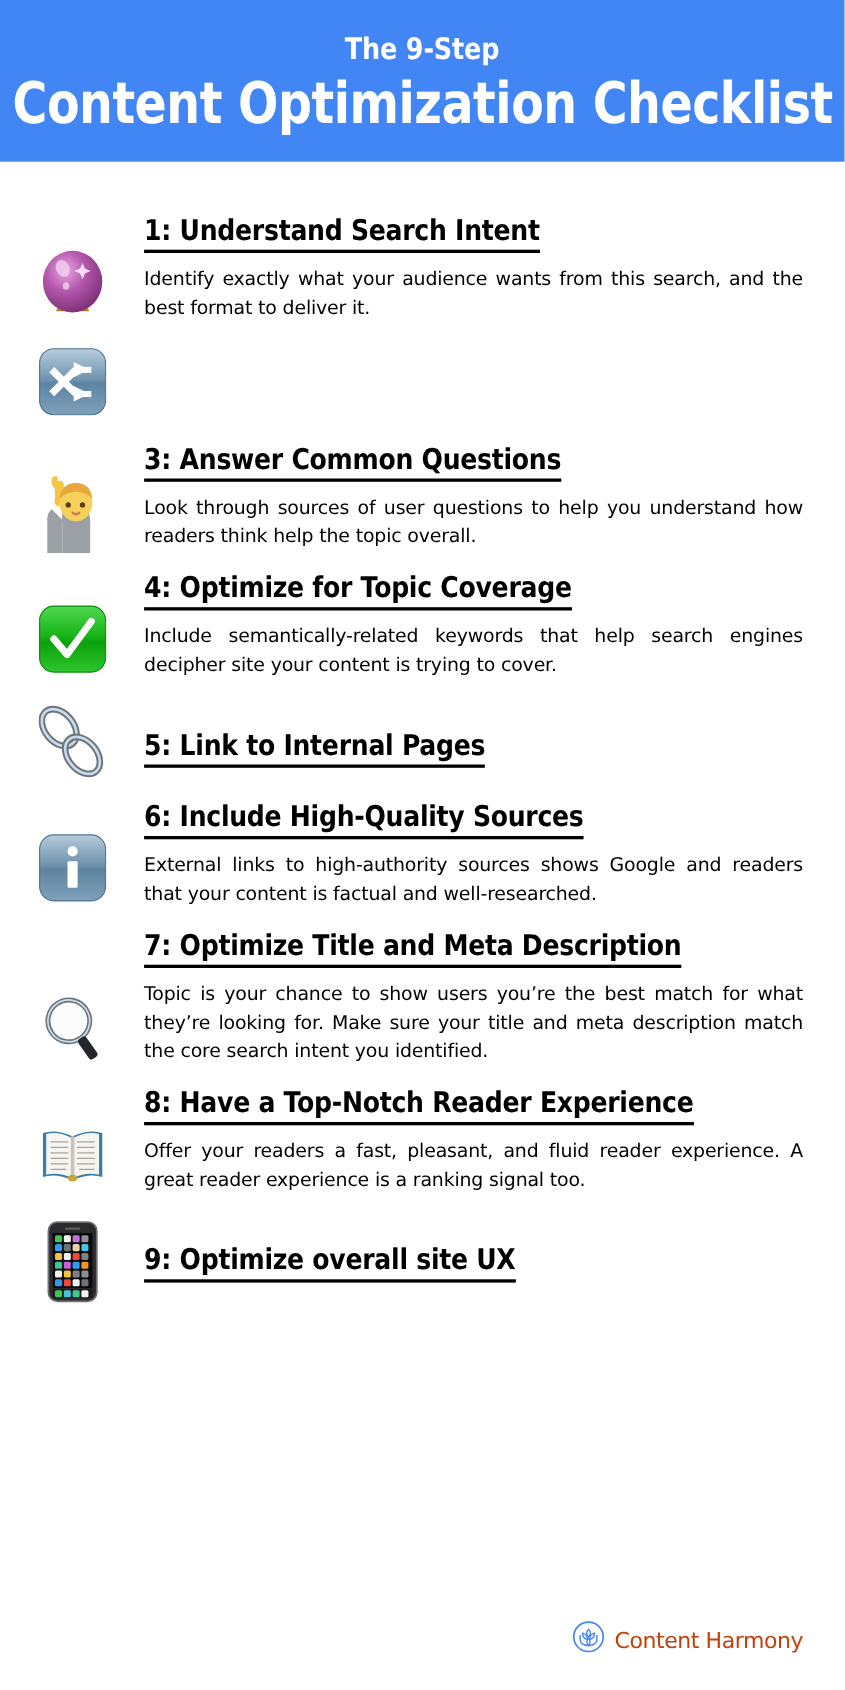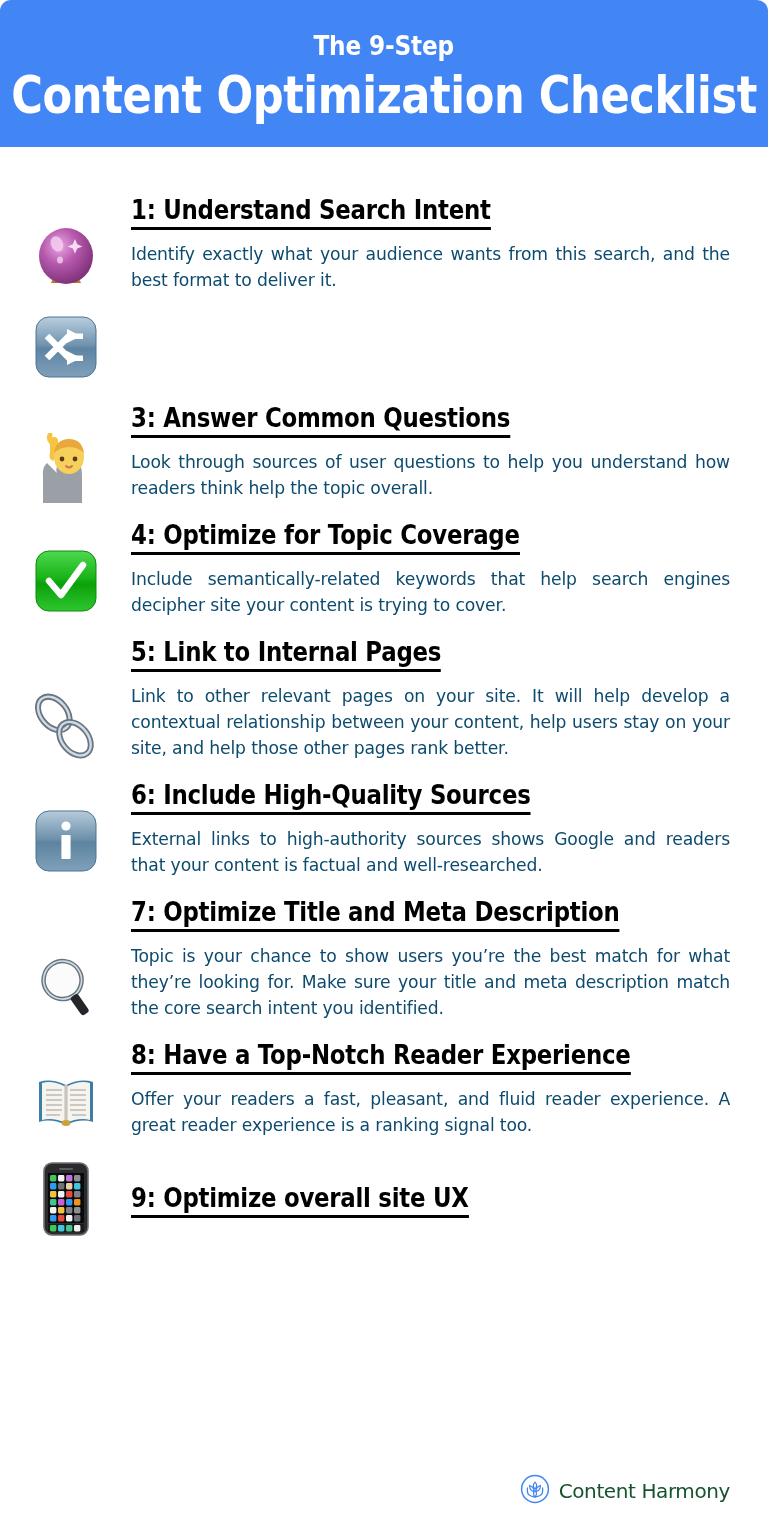--- a/index.html
+++ b/index.html
@@ -11,21 +11,20 @@
     font-family: "Liberation Sans", sans-serif;
     -webkit-font-smoothing: antialiased;
   }
 
   .page {
     position: relative;
     width: 768px;
     height: 1536px;
     background: #ffffff;
     overflow: hidden;
-    border-radius: 11px;
   }
 
   
   .header {
     width: 768px;
     height: 147px;
     background: #4285F4;
     display: flex;
     flex-direction: column;
     align-items: center;
@@ -102,21 +101,21 @@
     display: inline-block;
     border-bottom: 3px solid #000000;
     padding-bottom: 2px;
     margin-bottom: 11px;
   }
 
   .item-desc {
     font-family: "DejaVu Sans", sans-serif;
     font-size: 17.2px;
     line-height: 26px;
-    color: #0c4a6e;
+    color: #000000;
     text-align: justify;
     text-justify: inter-word;
     letter-spacing: -0.15px;
     max-width: 600px;
   }
 
   
   .footer {
     position: absolute;
     right: 38px;
@@ -126,21 +125,21 @@
     gap: 9px;
   }
 
   .footer-mark { display: block; }
 
   .footer-wordmark {
     font-family: "DejaVu Sans", sans-serif;
     font-weight: 400;
     font-size: 20px;
     line-height: 24px;
-    color: #14532d;
+    color: #c2410c;
     letter-spacing: -0.4px;
     white-space: nowrap;
   }
 </style>
 </head>
 <body>
 
 <div class="page">
 
   <div class="header">
@@ -248,21 +247,20 @@
           <g transform="rotate(-40 31 35)">
             <ellipse cx="31" cy="16" rx="13" ry="19" fill="none" stroke="#6f7478" stroke-width="6"></ellipse>
             <ellipse cx="31" cy="16" rx="13" ry="19" fill="none" stroke="#c7dcf0" stroke-width="2.4"></ellipse>
             <ellipse cx="31" cy="49" rx="13" ry="19" fill="none" stroke="#6f7478" stroke-width="6"></ellipse>
             <ellipse cx="31" cy="49" rx="13" ry="19" fill="none" stroke="#c7dcf0" stroke-width="2.4"></ellipse>
           </g>
         </svg>
       </div>
       <div class="item-body">
         <div class="item-heading">5:  Link to Internal Pages</div>
-        <div class="item-desc">Link to other relevant pages on your site. It will help develop a contextual relationship between your content, help users stay on your site, and help those other pages rank better.</div>
       </div>
     </div>
 
     <div class="item">
       <div class="item-icon">
         <svg width="62" height="62" viewBox="0 0 62 62" aria-hidden="true">
           <defs>
             <linearGradient id="inf" x1="0" y1="0" x2="0" y2="1">
               <stop offset="0%" stop-color="#b6cbdb"></stop>
               <stop offset="48%" stop-color="#6b8faa"></stop>

